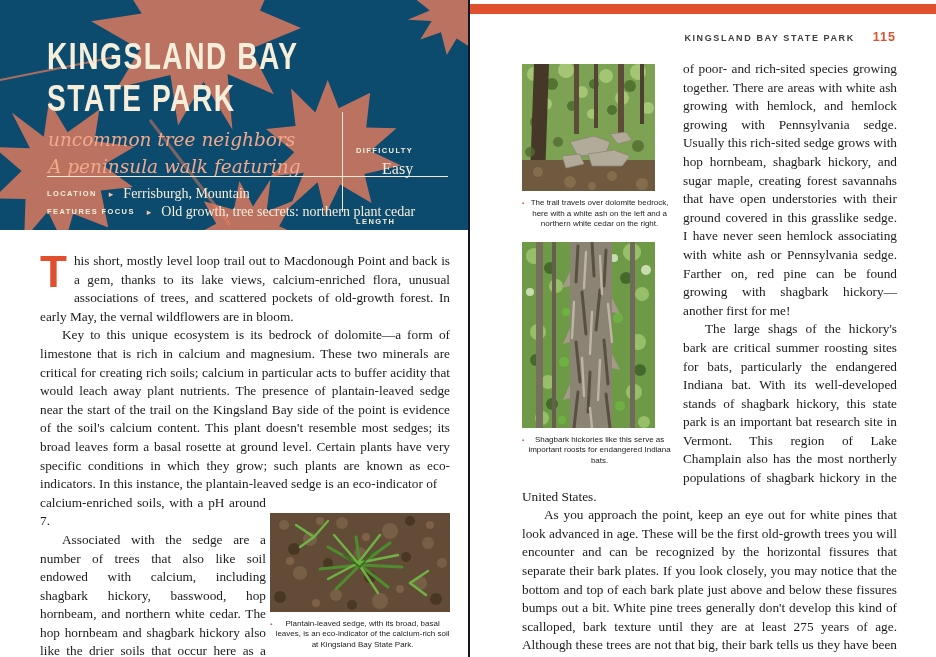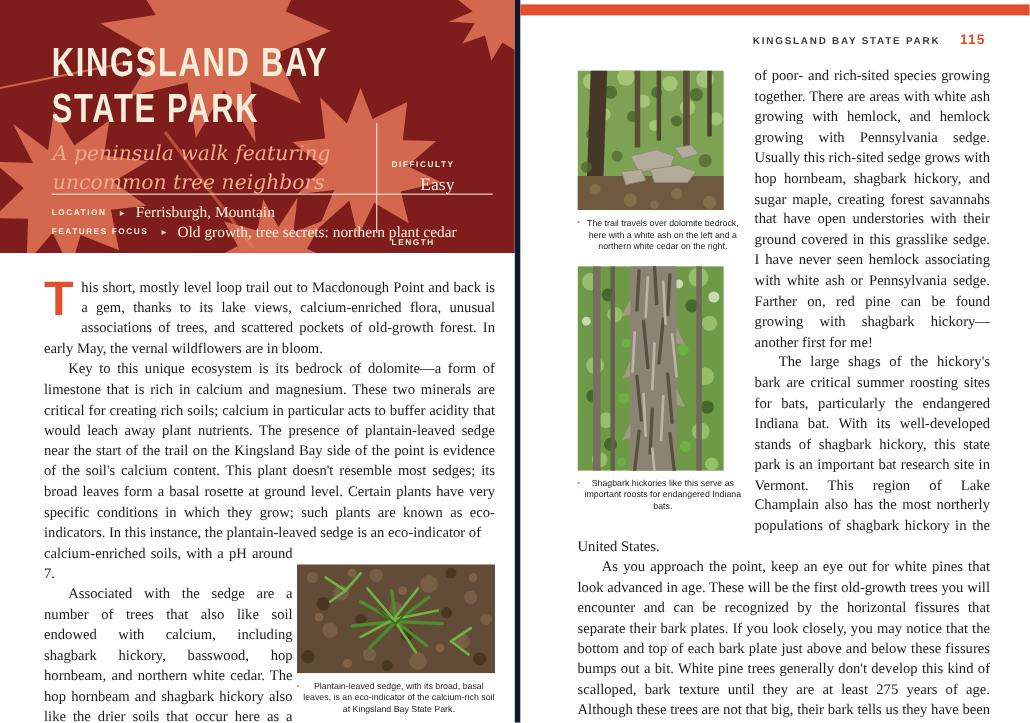--- a/index.html
+++ b/index.html
@@ -8,21 +8,21 @@
     font-family:"Liberation Serif", serif; color:#1b1b1b;
     overflow:hidden;
   }
   .spread { position:relative; width:936px; height:657px; background:#fff; }
 
   
   .page-left { position:absolute; left:0; top:0; width:468px; height:657px; background:#fff; }
 
   .trail-header {
     position:absolute; left:0; top:0; width:468px; height:230px;
-    background:#7f1d1d; overflow:hidden;
+    background:#0c4a6e; overflow:hidden;
   }
   .leaf-art { position:absolute; left:0; top:0; width:468px; height:230px; }
 
   .trail-title {
     position:absolute; left:47px; top:36px;
     font-family:"Liberation Sans", sans-serif; font-weight:bold;
     font-size:37px; line-height:42px; letter-spacing:2px; color:#f5eedb;
   }
   .title-line { display:block; transform:scaleX(0.76); transform-origin:0 0; white-space:nowrap; }
 
@@ -73,21 +73,21 @@
   .caption {
     display:flex; margin-top:7px;
     font-family:"Liberation Sans", sans-serif; font-size:8px; line-height:10.5px;
     text-align:center; color:#222;
   }
   .caption-marker { color:#e04f2e; font-size:6px; line-height:10px; margin-right:3px; }
 
   
   .page-right {
     position:absolute; left:468px; top:0; width:468px; height:657px;
-    background:#fff; border-left:5px solid #0f172a; box-sizing:border-box;
+    background:#fff; border-left:2px solid #0f172a; box-sizing:border-box;
   }
   .rp-topbar { position:absolute; left:0; top:4px; width:467px; height:10px; background:#e04f2e; }
   .rp-header { position:absolute; right:40px; top:27px; white-space:nowrap; }
   .running-title {
     font-family:"Liberation Sans", sans-serif; font-weight:bold;
     font-size:9px; letter-spacing:1.6px; color:#3c3c3c;
   }
   .page-num {
     font-family:"Liberation Sans", sans-serif; font-weight:bold;
     font-size:12.5px; letter-spacing:1px; color:#e04f2e; margin-left:14px;
@@ -130,22 +130,22 @@
         <line x1="0" y1="80" x2="120" y2="56" stroke="#ec7e5d" stroke-width="2" opacity="0.7"></line>
         <line x1="150" y1="120" x2="230" y2="225" stroke="#ec7e5d" stroke-width="3" opacity="0.5"></line>
       </svg>
 
       <div class="trail-title">
         <span class="title-line">KINGSLAND BAY</span>
         <span class="title-line">STATE PARK</span>
       </div>
 
       <div class="trail-subtitle">
+        <span class="subtitle-line">uncommon tree neighbors</span>
         <span class="subtitle-line">A peninsula walk featuring</span>
-        <span class="subtitle-line">uncommon tree neighbors</span>
       </div>
 
       <div class="v-line"></div>
       <div class="h-line"></div>
 
       <div class="meta-block diff-block">
         <span class="meta-label">DIFFICULTY</span>
         <span class="meta-value">Easy</span>
       </div>
       <div class="meta-block len-block">

